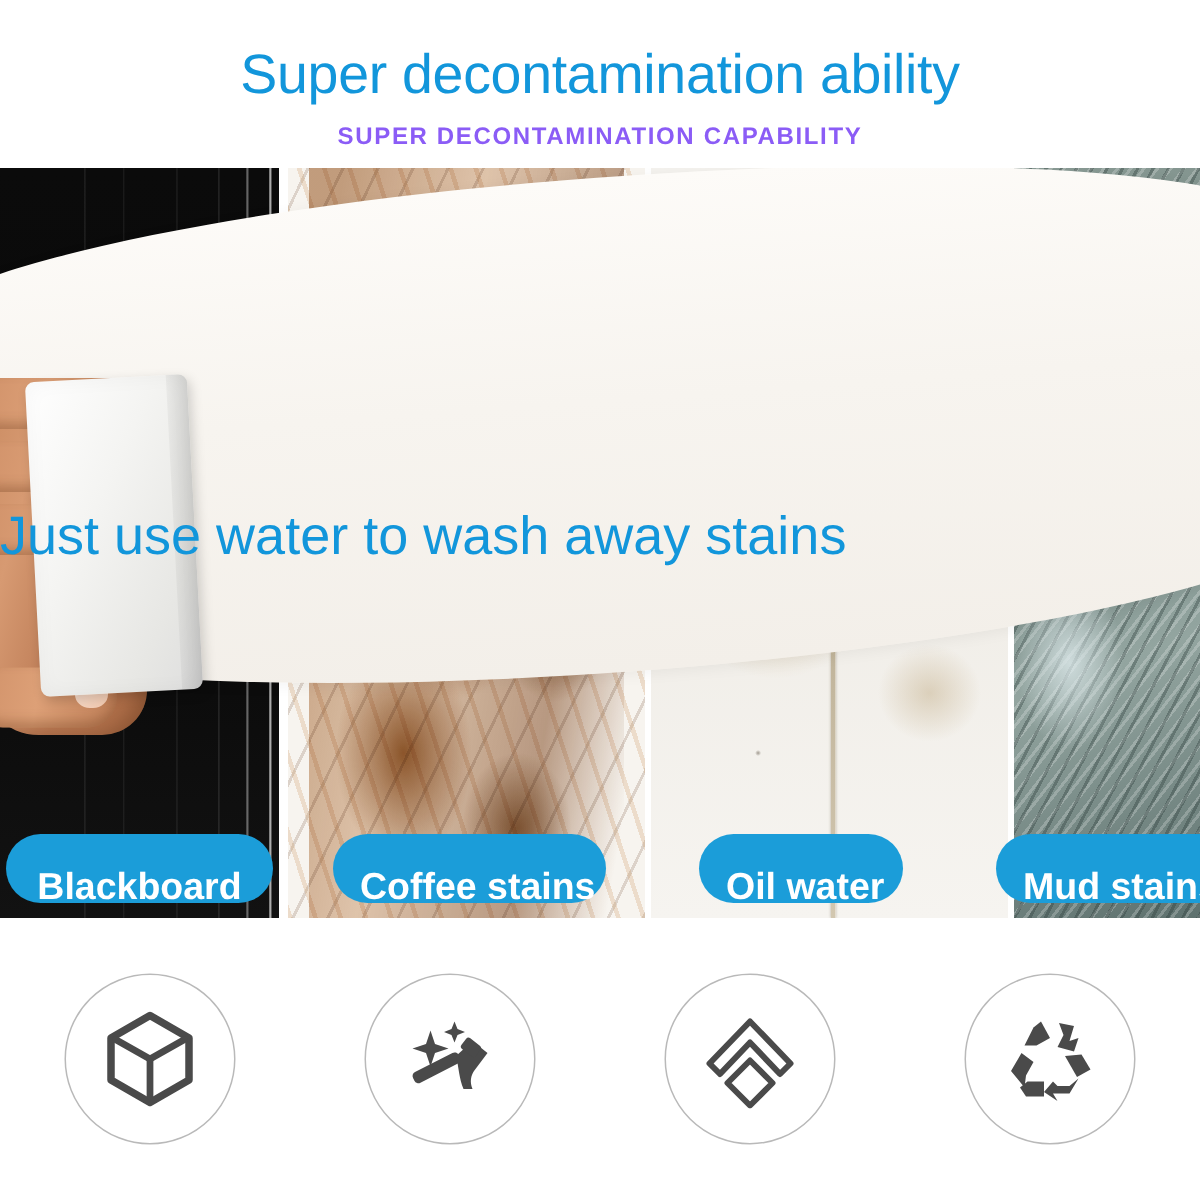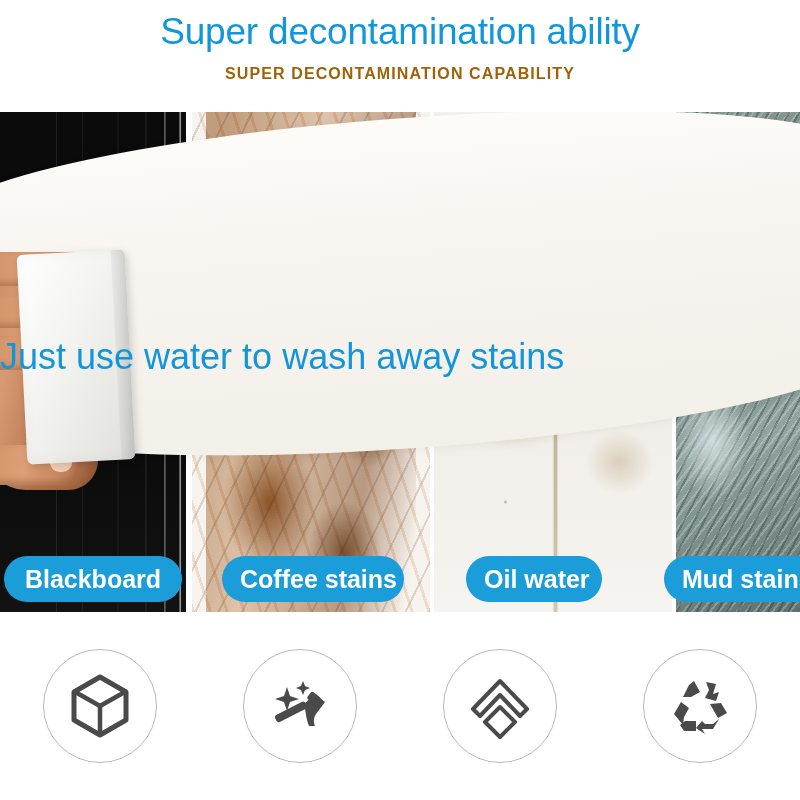--- a/index.html
+++ b/index.html
@@ -26,35 +26,35 @@
     left: 0;
     top: 0;
     width: 800px;
     height: 112px;
     background: #ffffff;
     z-index: 40;
     text-align: center;
   }
   .headline {
     margin: 0;
-    padding-top: 10px;
+    padding-top: 28px;
     font-size: 37px;
     font-weight: 500;
     line-height: 44px;
     color: #1296db;
     letter-spacing: -0.2px;
     white-space: nowrap;
   }
   .subheadline {
     margin: 0;
     padding-top: 10px;
     font-size: 16px;
     font-weight: 700;
     line-height: 20px;
-    color: #a16207;
+    color: #8b5cf6;
     letter-spacing: 1.1px;
     white-space: nowrap;
   }
 
   
   .collage {
     position: absolute;
     left: 0;
     top: 112px;
     width: 800px;
@@ -271,21 +271,21 @@
     height: 46px;
     background: #1b9dd9;
     border-radius: 23px;
     color: #ffffff;
     font-size: 25px;
     font-weight: 700;
     line-height: 46px;
     text-align: center;
     white-space: nowrap;
     z-index: 45;
-    padding: 0 18px;
+    padding: 12px 18px;
     box-sizing: border-box;
   }
   .pill-blackboard { left: 4px;   width: 178px; }
   .pill-coffee     { left: 222px; width: 182px; }
   .pill-oil        { left: 466px; width: 136px; }
   .pill-mud        { left: 664px; width: 160px; }
 
   
   .features {
     position: absolute;

